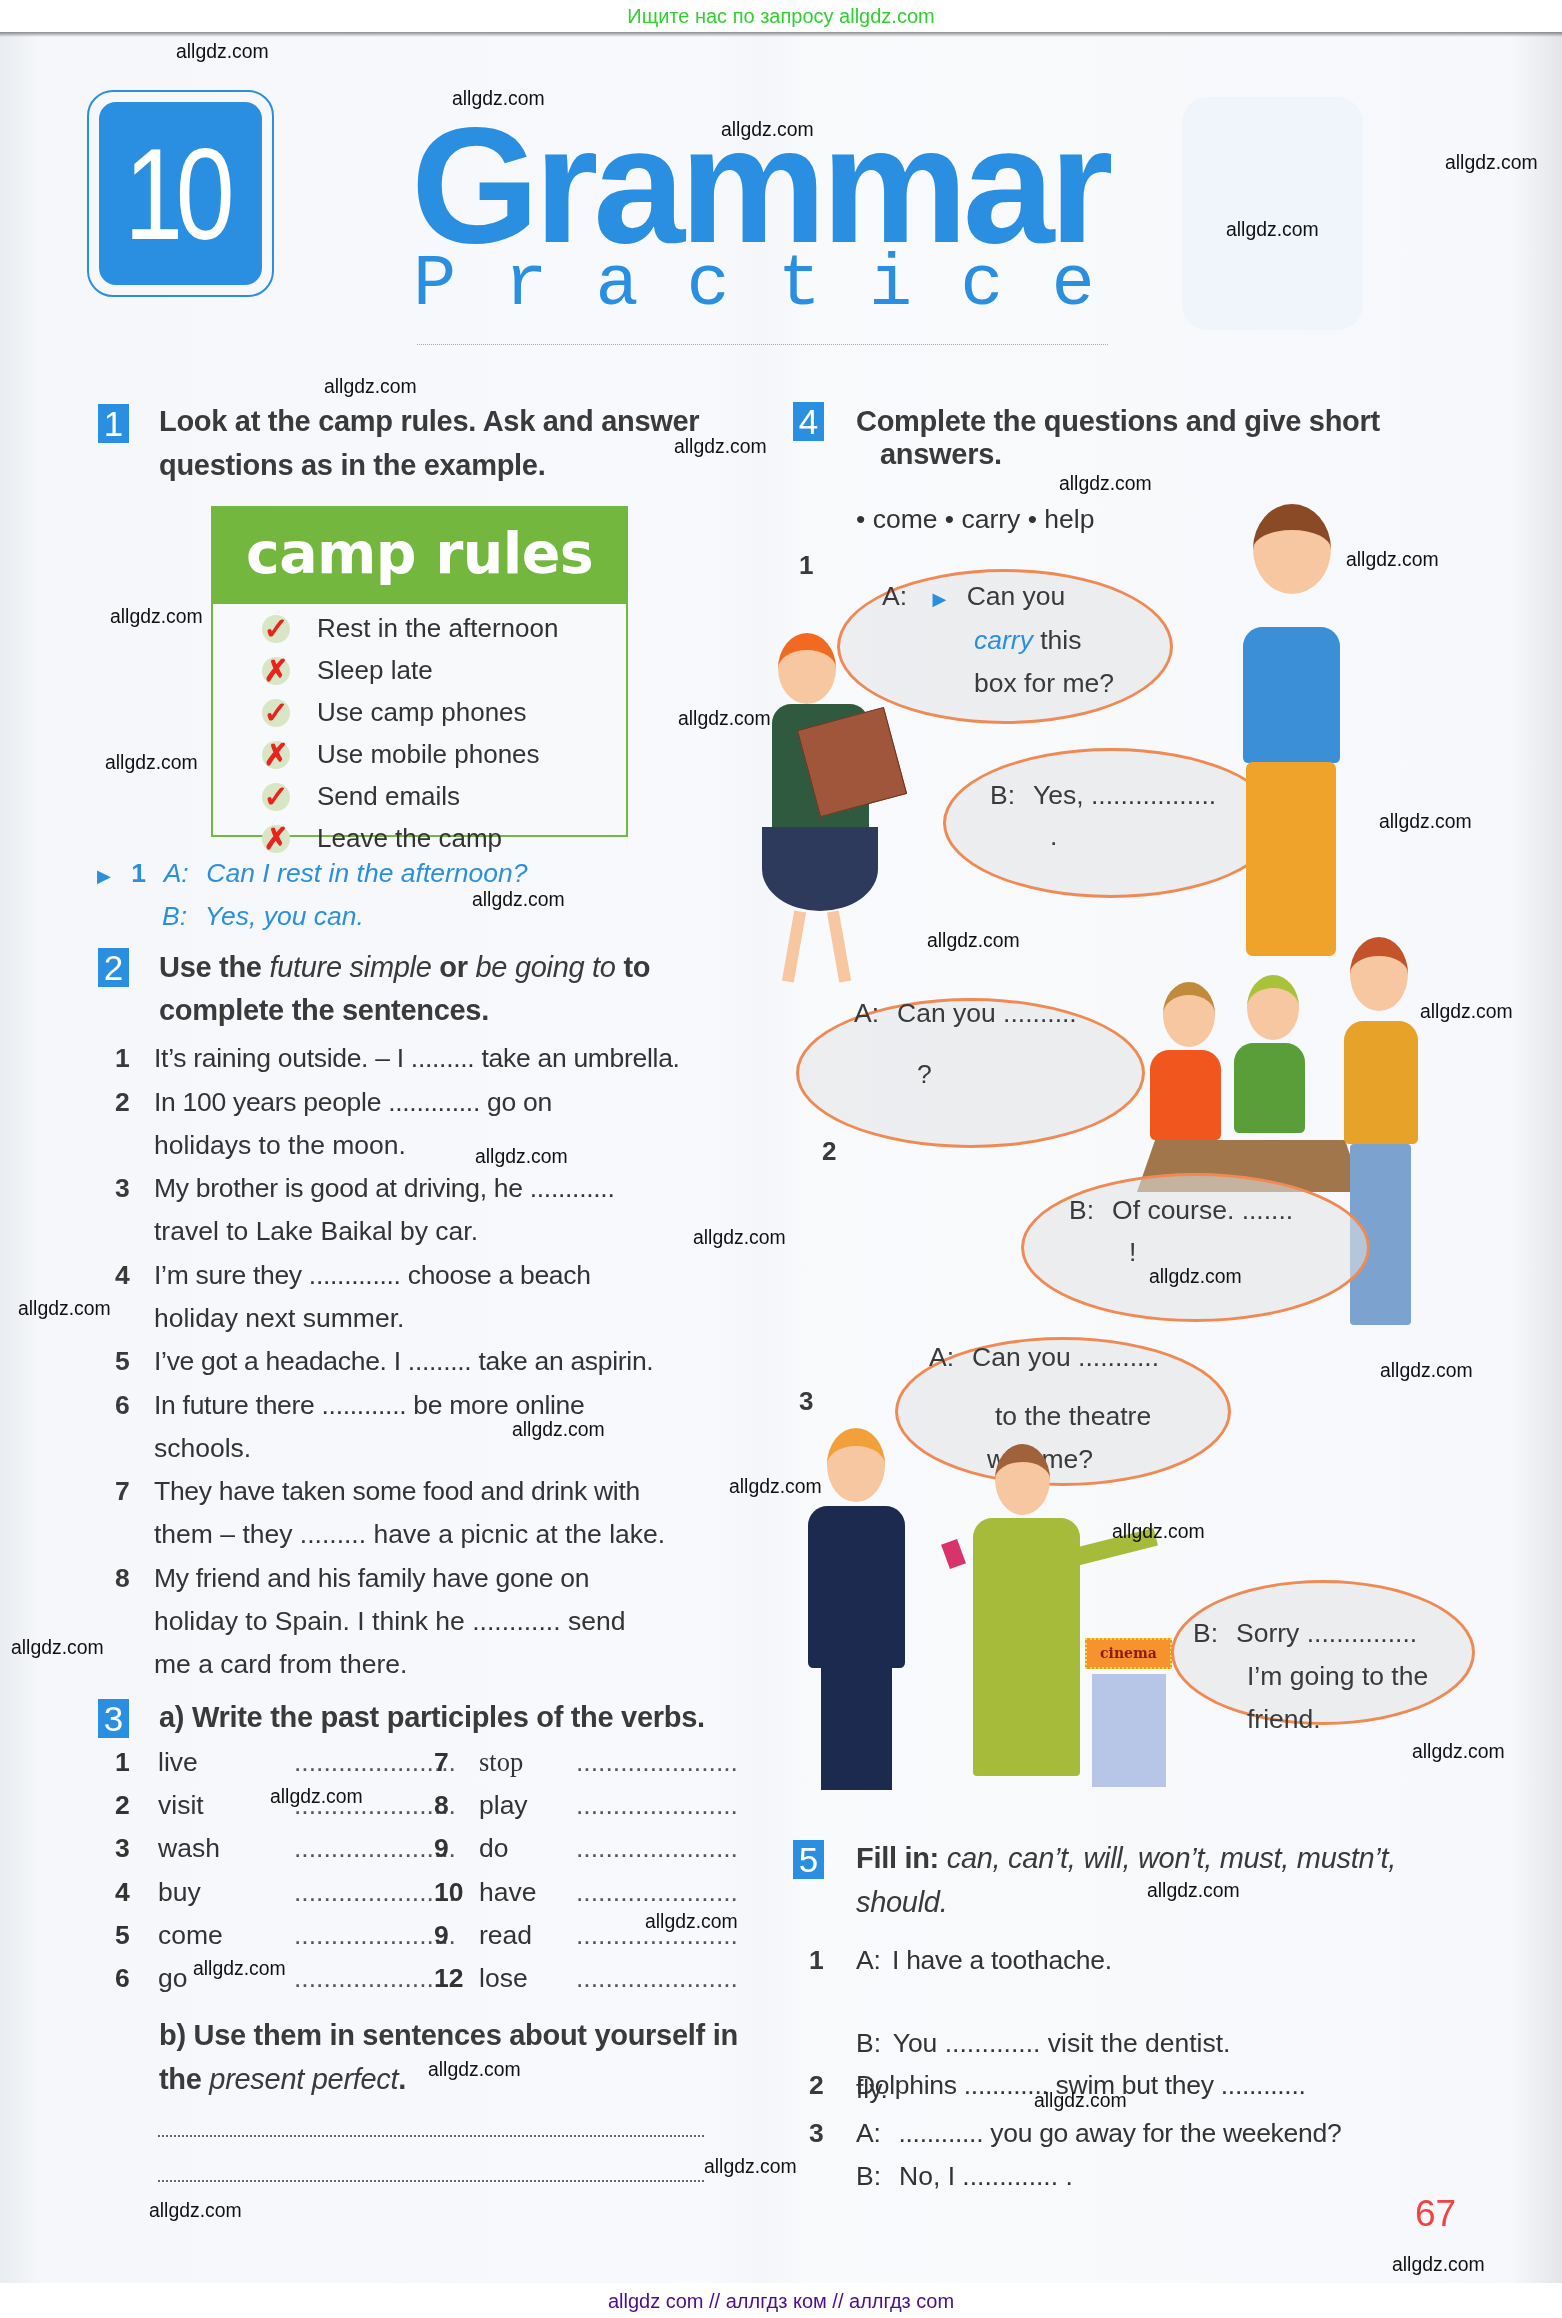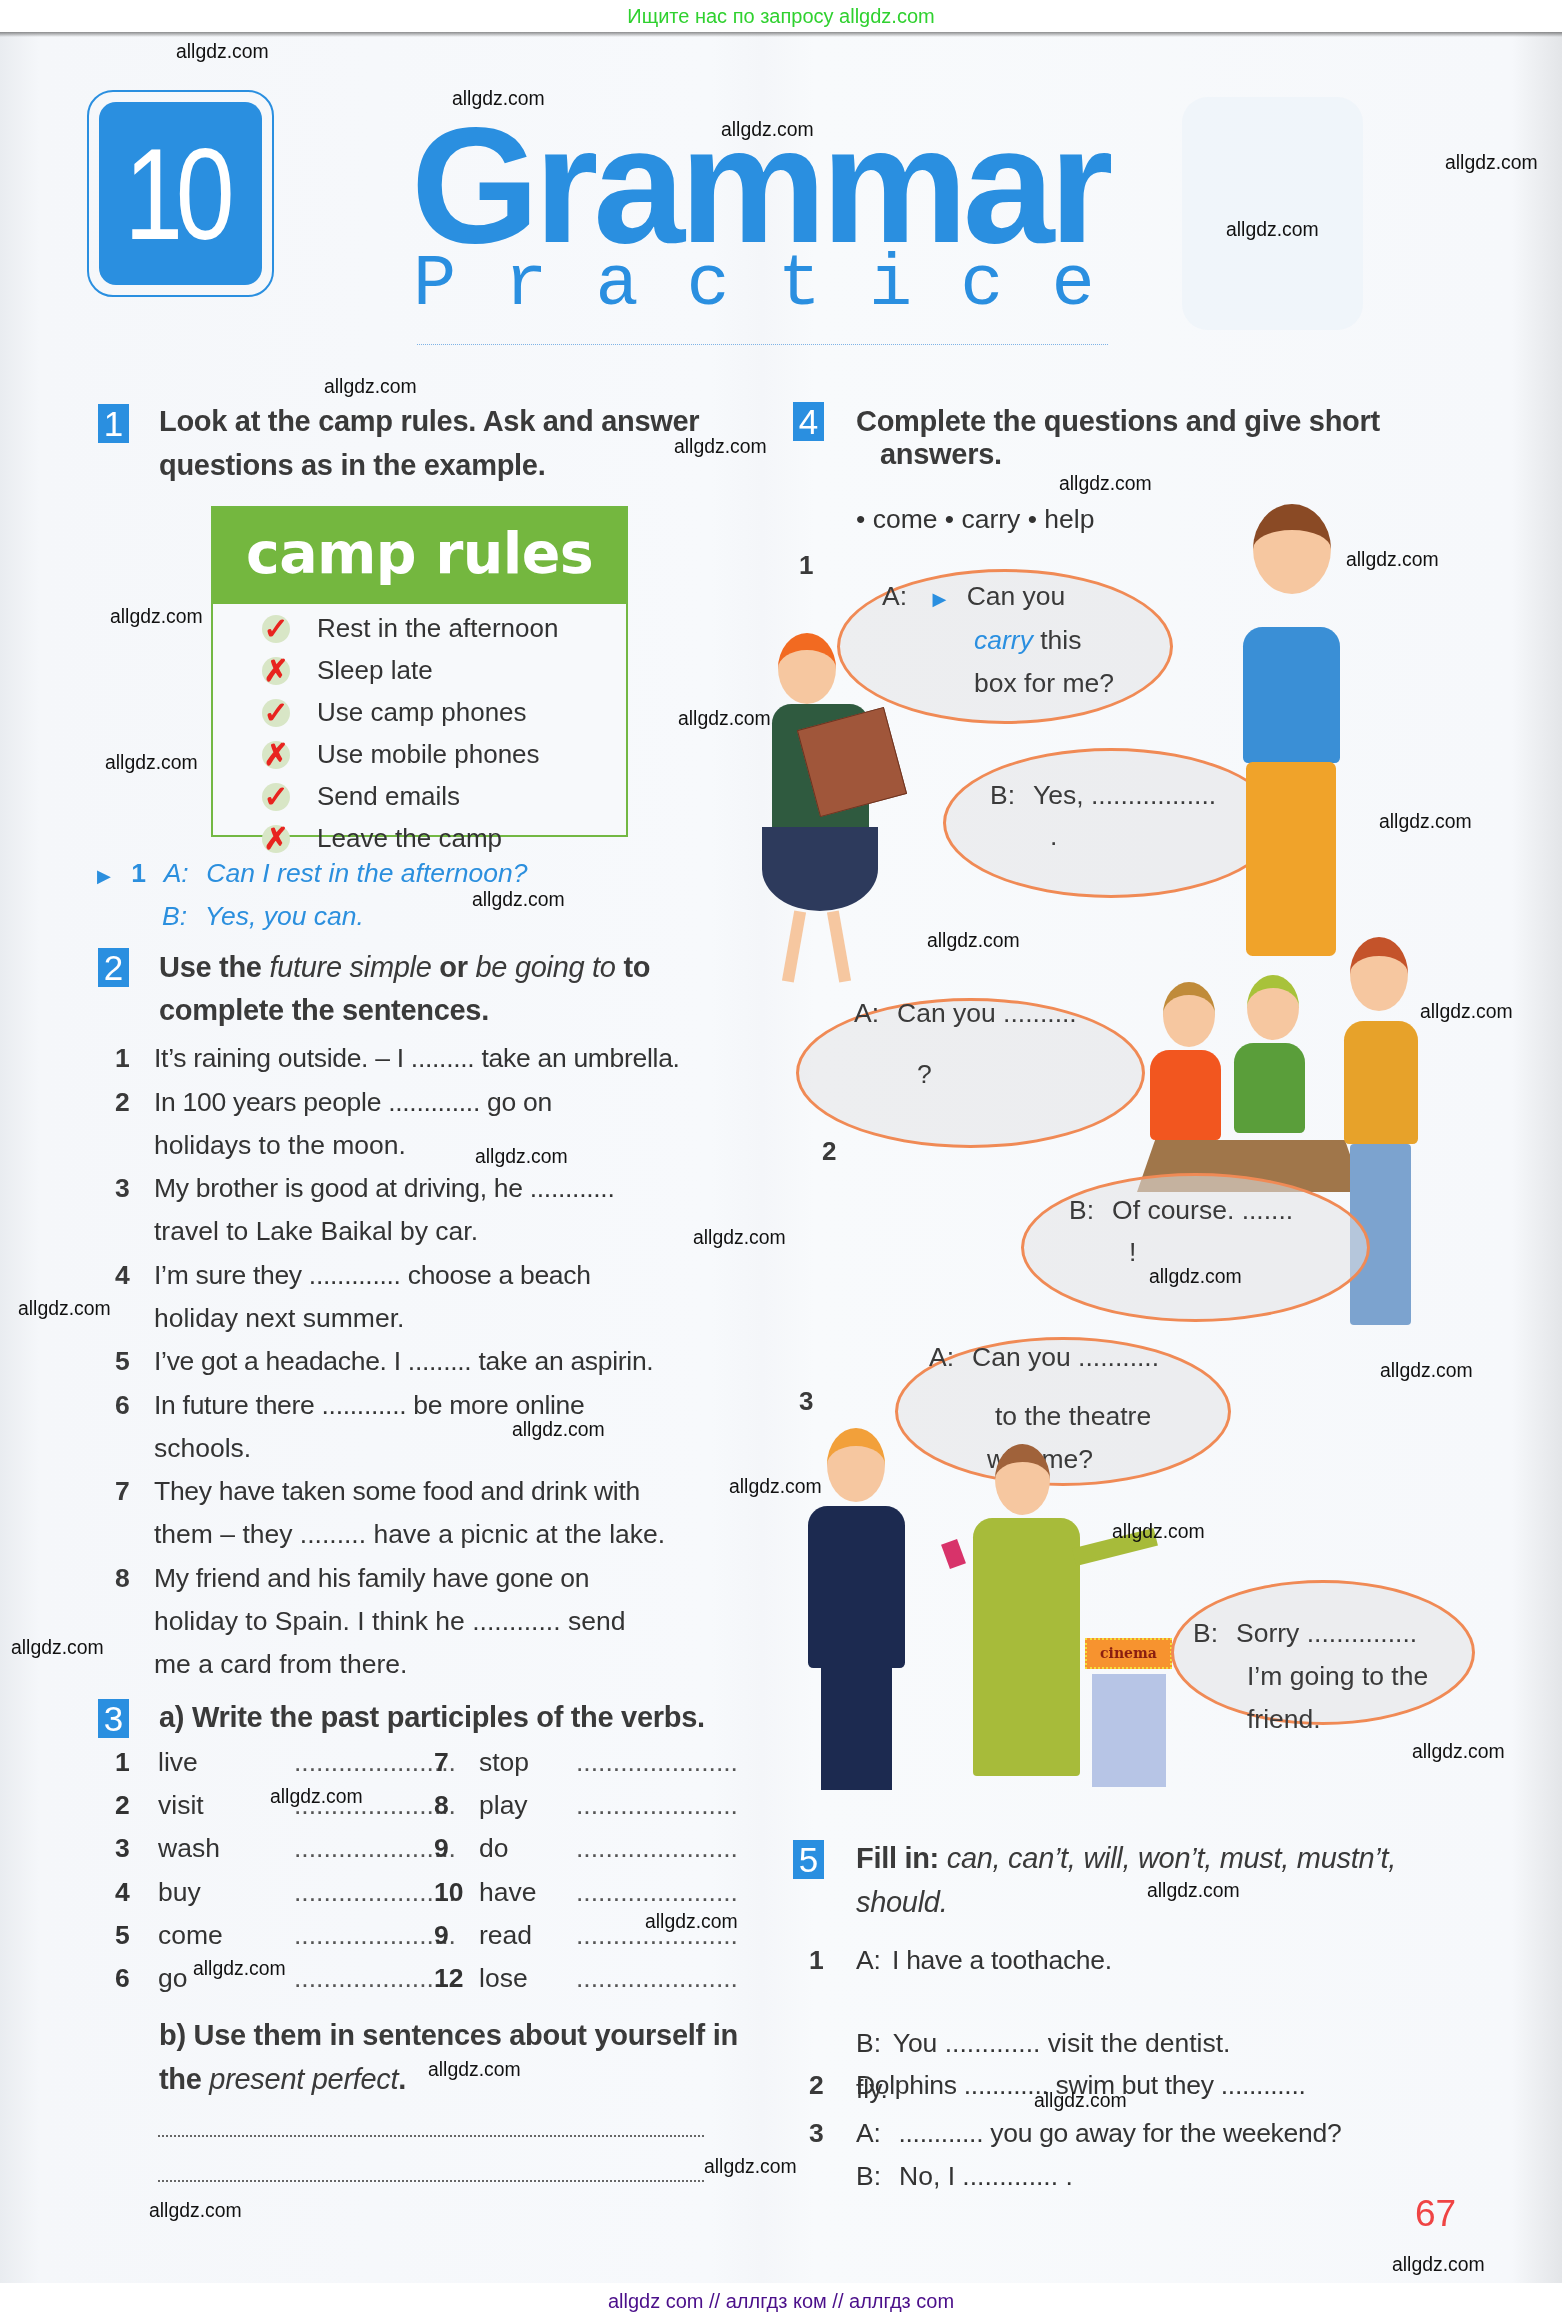--- a/index.html
+++ b/index.html
@@ -188,21 +188,21 @@
     <span class="pp-dots">......................</span>
   </div>
 <div class="pp-row" style="left:115px; top:1963px;">
     <span class="pp-num">6</span>
     <span class="pp-verb">go</span>
     <span class="pp-dots">......................</span>
   </div>
 
 <div class="pp-row" style="left:434px; top:1747px;">
     <span class="pp-num" style="width:45px;">7</span>
-    <span class="pp-verb" style="width:97px;">stop</span>
+    <span class="pp-verb" style="width:97px;font-family:Liberation Serif, serif;">stop</span>
     <span class="pp-dots">......................</span>
   </div>
 <div class="pp-row" style="left:434px; top:1790px;">
     <span class="pp-num" style="width:45px;">8</span>
     <span class="pp-verb" style="width:97px;">play</span>
     <span class="pp-dots">......................</span>
   </div>
 <div class="pp-row" style="left:434px; top:1833px;">
     <span class="pp-num" style="width:45px;">9</span>
     <span class="pp-verb" style="width:97px;">do</span>

